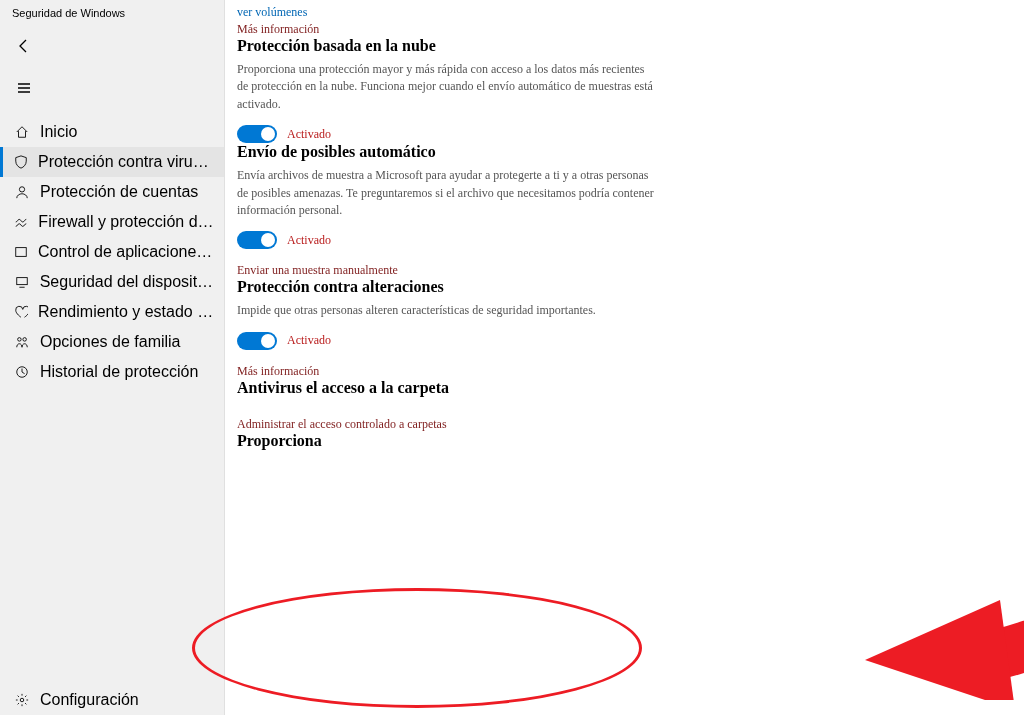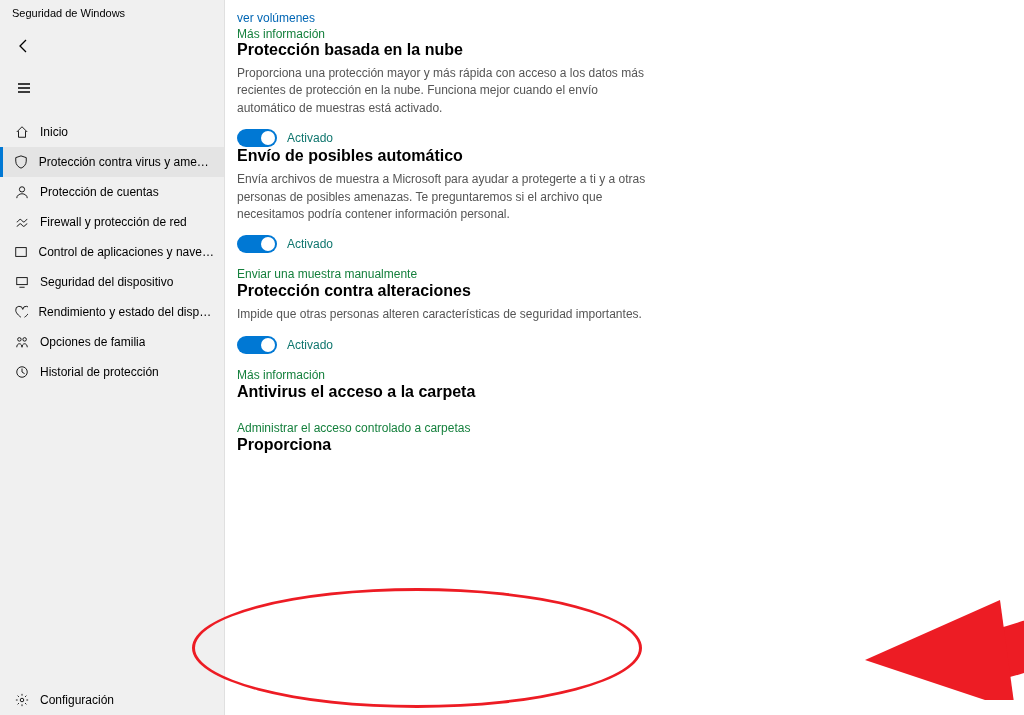--- a/index.html
+++ b/index.html
@@ -6,44 +6,44 @@
   html, body { width: 1024px; height: 715px; font-family: "Segoe UI", sans-serif; background: #fff; overflow: hidden; }
   
   .app { display: flex; width: 100%; height: 100%; }
   
   .sidebar { width: 225px; background: #f0f0f0; display: flex; flex-direction: column; border-right: 1px solid #e0e0e0; }
   .sidebar-title { font-size: 11px; padding: 7px 12px 4px; color: #000; }
   .sidebar-top { padding: 6px 0 8px; }
   .icon-btn { width: 40px; height: 34px; display: flex; align-items: center; justify-content: center; cursor: pointer; margin-left: 4px; }
   
   .nav { flex: 1; padding-top: 4px; }
-  .nav-item { display: flex; align-items: center; height: 30px; padding: 0 10px 0 14px; font-size: 12px; color: #000; cursor: pointer; }
+  .nav-item { display: flex; align-items: center; height: 30px; padding: 0 10px 0 14px; font-size: 16px; color: #000; cursor: pointer; }
   .nav-item.active { background: #e4e4e4; }
   .nav-item.active::before { content:""; position:absolute; left:0; width:3px; height:30px; background:#0078d4; }
   .nav-item .nav-icon { width: 16px; height: 16px; margin-right: 10px; display:flex; align-items:center; justify-content:center; }
   .nav-item .nav-label { white-space: nowrap; overflow: hidden; text-overflow: ellipsis; }
   .nav-wrap { position: relative; }
   
   .sidebar-footer { margin-top: auto; }
   
   .main { flex: 1; padding: 0 0 0 12px; position: relative; overflow: hidden; }
-  .content { width: 420px; padding-top: 7px; }
-  .link { color: #15803d; font-size: 12px; cursor: pointer; display: inline-block; margin-top: 6px; }
+  .content { width: 420px; padding-top: 1px; font-family: Liberation Serif, serif; }
+  .link { color: #7f1d1d; font-size: 12px; cursor: pointer; display: inline-block; margin-top: 6px; }
   .top-links .link { display:block; margin-top: 2px; }
   .top-links { padding-top: 4px; color:#0066b4; font-size:12px;}
   .cut-link { color:#0066b4; font-size:12px; }
 
   .section { }
   .section h2 { font-size: 16px; font-weight: 600; color: #000; margin-bottom: 6px; }
   .section p.desc { font-size: 12px; color: #555; line-height: 1.45; }
   
   .toggle-row { display: flex; align-items: center; margin-top: 12px; }
   .toggle { width: 40px; height: 18px; background: #0078d4; border-radius: 10px; position: relative; cursor: pointer; margin-right: 10px; }
   .toggle::after { content:""; position:absolute; right:2px; top:2px; width:14px; height:14px; background:#fff; border-radius:50%; }
-  .toggle-label { font-size: 12px; color: #0f766e; }
+  .toggle-label { font-size: 12px; color: #b91c1c; }
   
   .section .link { margin-top: 14px; }
   
   
   .annot-ellipse { position:absolute; left: 192px; top: 588px; width: 450px; height: 120px; border: 3px solid #ed1c24; border-radius: 50%; pointer-events:none; }
   .annot-arrow { position:absolute; left: 590px; top: 450px; pointer-events:none; }
 
   svg { display:block; }
 </style>
 </head>

